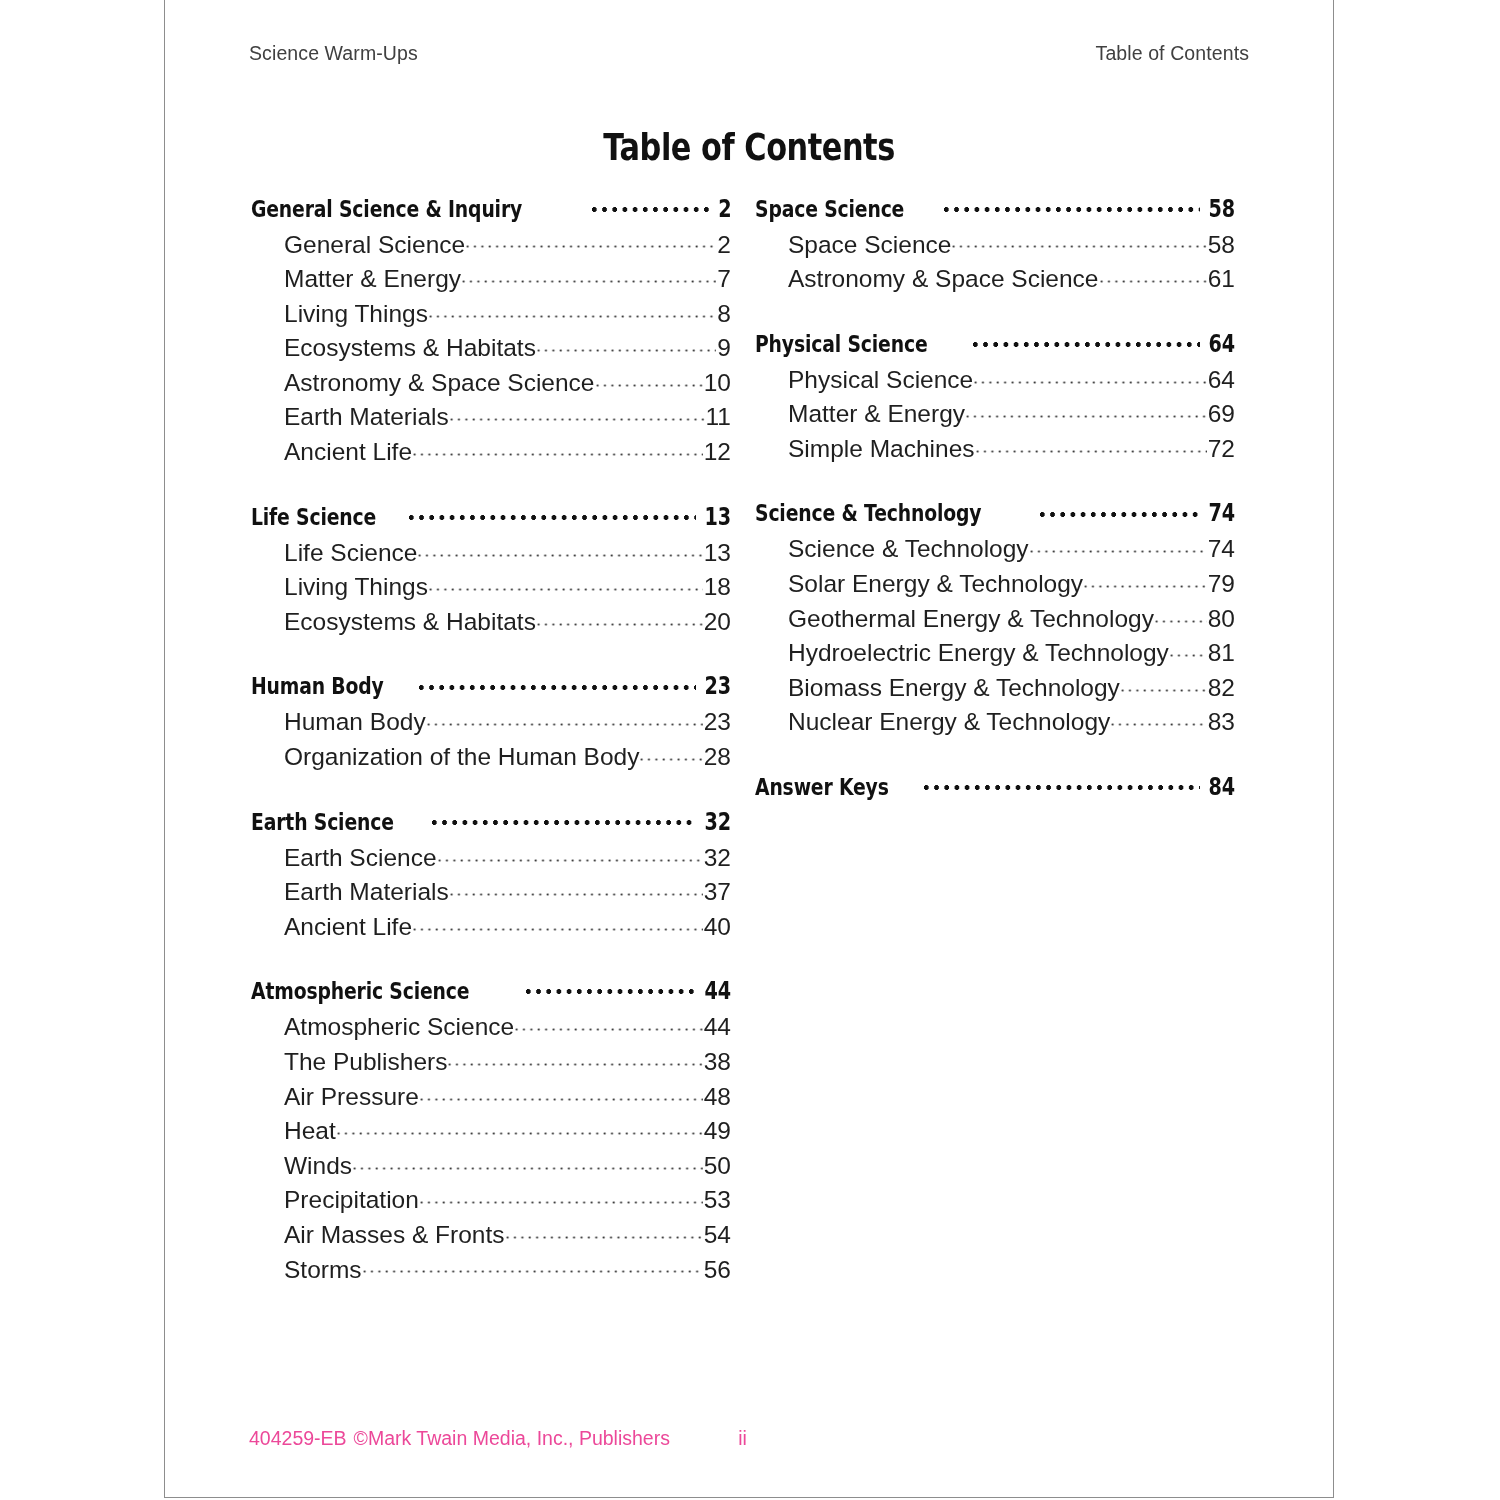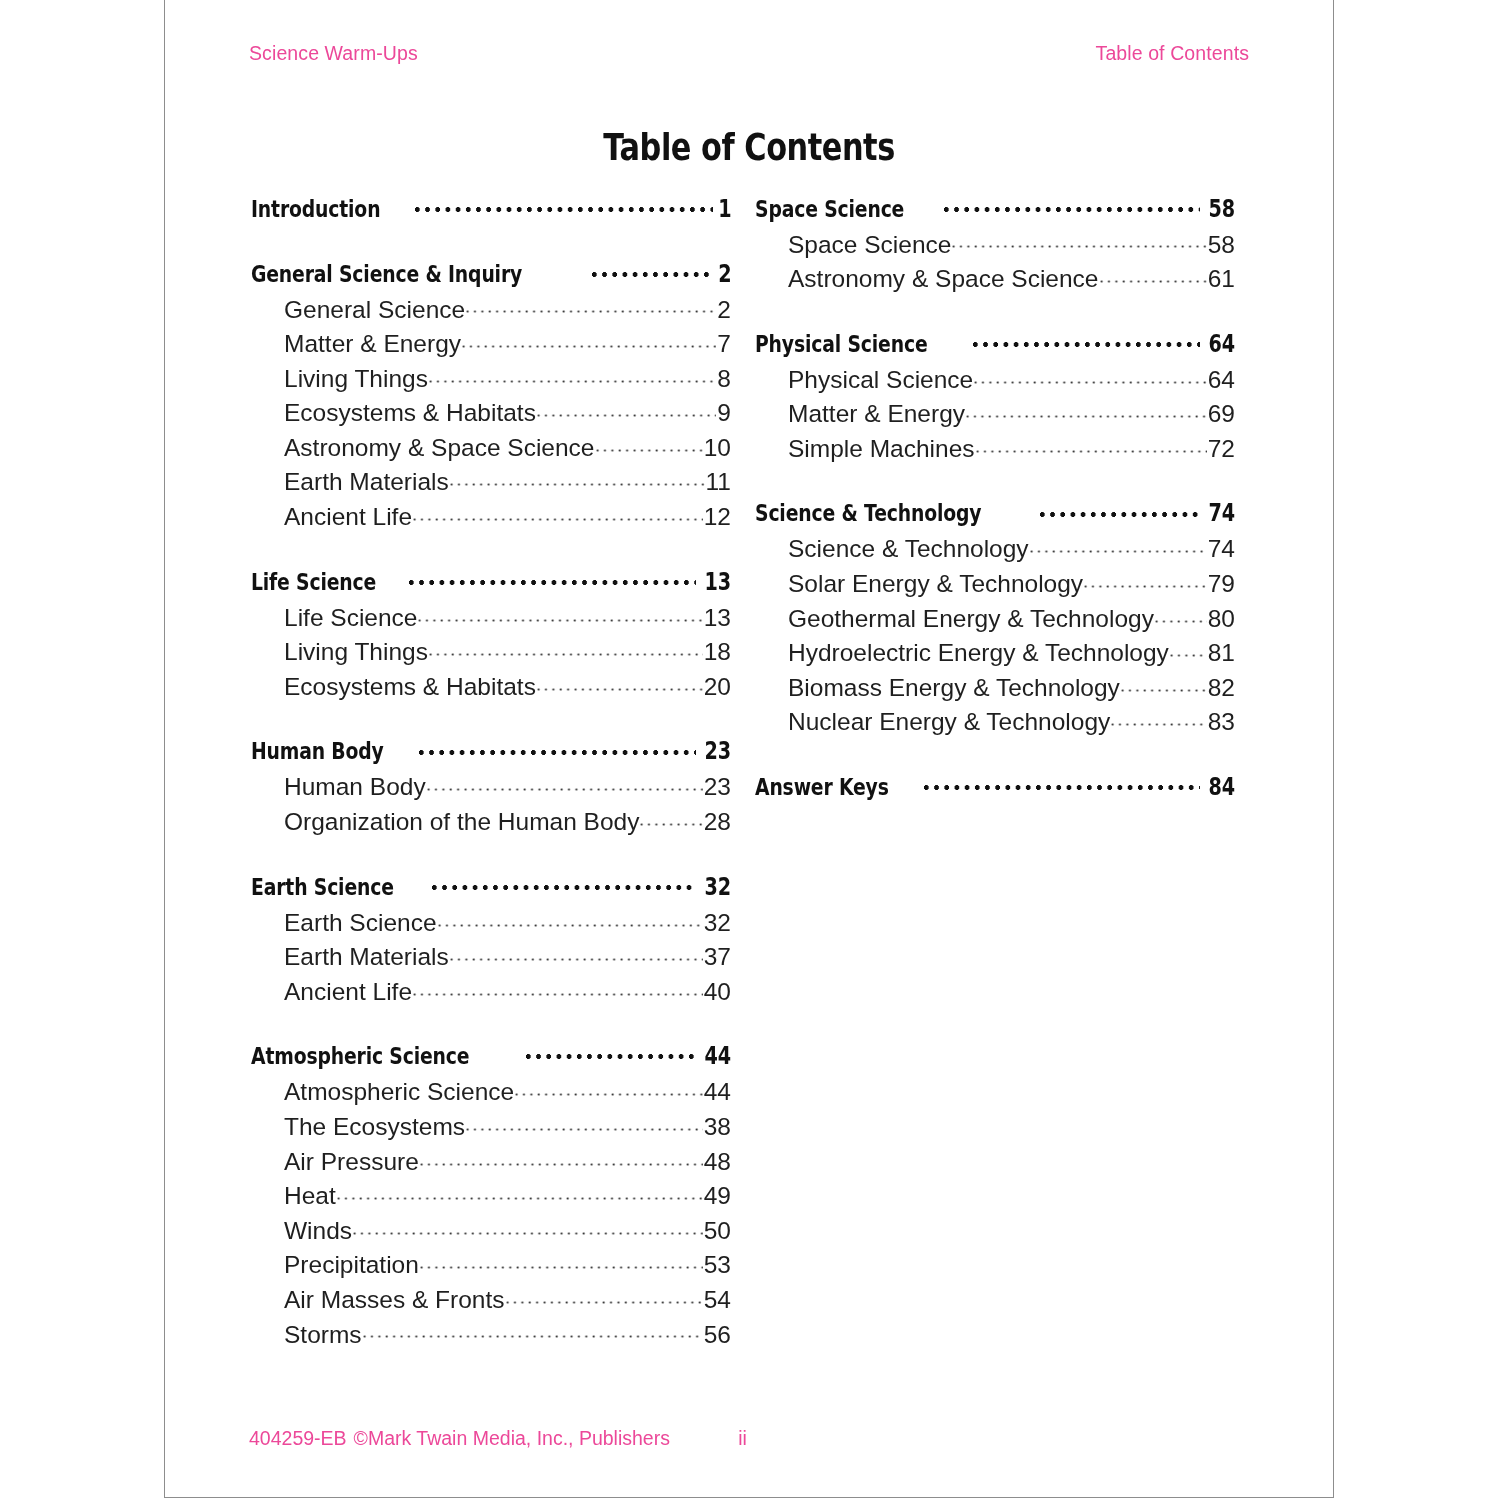--- a/index.html
+++ b/index.html
@@ -39,21 +39,21 @@
   .running-head {
     position: absolute;
     left: 84px;
     right: 84px;
     top: 45px;
     height: 26px;
     display: flex;
     justify-content: space-between;
     align-items: flex-start;
     font-size: 19.5px;
-    color: #ec4899;
+    color: #404040;
     letter-spacing: 0.1px;
   }
 
   
   .doc-title {
     position: absolute;
     left: 0;
     right: 0;
     top: 128px;
     text-align: center;
@@ -202,27 +202,20 @@
       <span>Science Warm-Ups</span>
       <span>Table of Contents</span>
     </div>
 
     <div class="doc-title">Table of Contents</div>
 
     <div class="columns">
       <div class="col col-left" id="col-left">
           <div class="toc-section">
             <div class="row header">
-              <span class="label">Introduction</span>
-              <span class="leader"></span>
-              <span class="num">1</span>
-            </div>
-          </div>
-          <div class="toc-section">
-            <div class="row header">
               <span class="label">General Science &amp; Inquiry</span>
               <span class="leader"></span>
               <span class="num">2</span>
             </div>
             <div class="entries">
               <div class="row entry">
                 <span class="label">General Science</span>
                 <span class="leader"></span>
                 <span class="num">2</span>
               </div>
@@ -331,21 +324,21 @@
               <span class="leader"></span>
               <span class="num">44</span>
             </div>
             <div class="entries">
               <div class="row entry">
                 <span class="label">Atmospheric Science</span>
                 <span class="leader"></span>
                 <span class="num">44</span>
               </div>
               <div class="row entry">
-                <span class="label">The Ecosystems</span>
+                <span class="label">The Publishers</span>
                 <span class="leader"></span>
                 <span class="num">38</span>
               </div>
               <div class="row entry">
                 <span class="label">Air Pressure</span>
                 <span class="leader"></span>
                 <span class="num">48</span>
               </div>
               <div class="row entry">
                 <span class="label">Heat</span>

